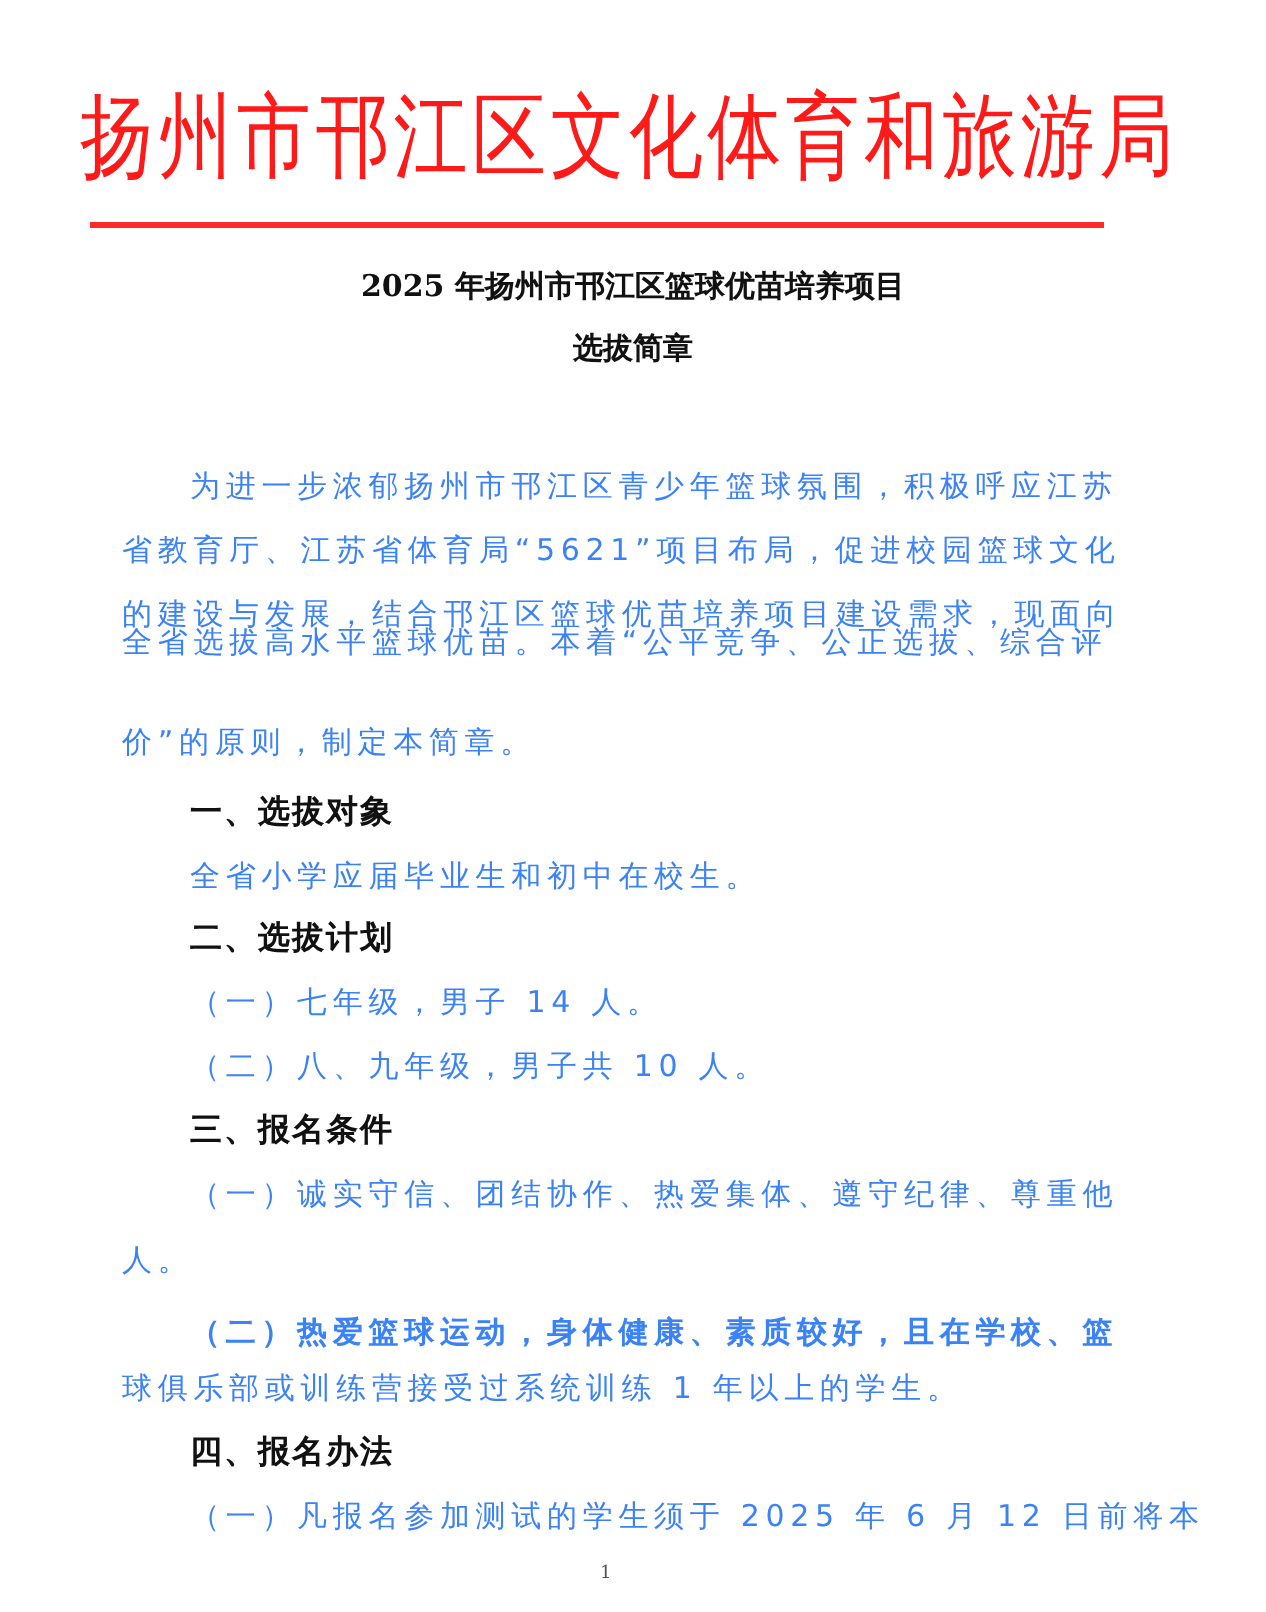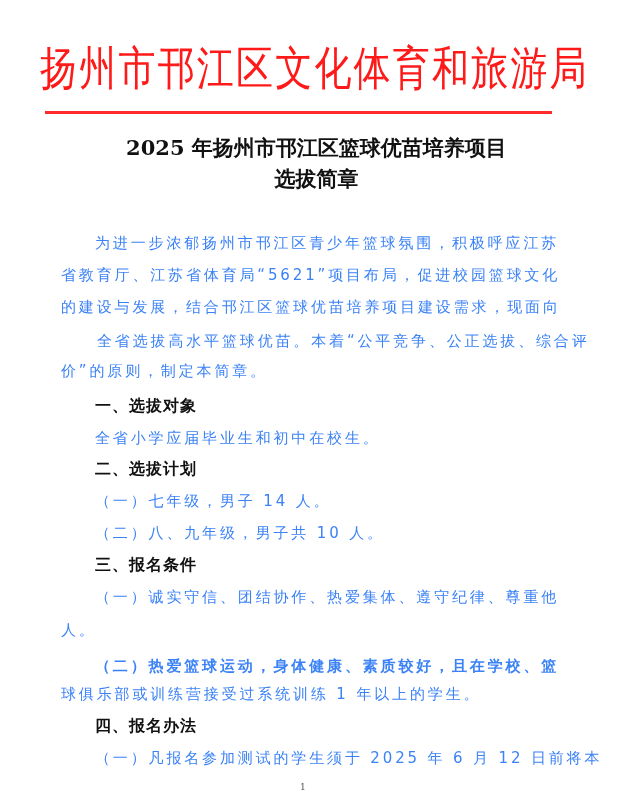--- a/index.html
+++ b/index.html
@@ -5,21 +5,21 @@
   html, body { margin: 0; padding: 0; background: #ffffff; }
   body { width: 633px; height: 806px; position: relative; overflow: hidden;
          font-family: "DejaVu Serif", "Liberation Serif", serif; color: #1a1a1a; }
   .page { position: absolute; left: 0; top: 0; width: 633px; height: 806px; background: #fff; }
   .masthead { position: absolute; left: 40px; top: 34px; width: 516px; height: 56px;
               color: #ff1a1a; font-family: "DejaVu Serif", "Liberation Serif", serif;
               font-size: 37px; line-height: 56px; letter-spacing: 2.2px; white-space: nowrap;
               transform: scaleY(1.25); transform-origin: top left; font-weight: normal; }
   .red-rule { position: absolute; left: 45px; top: 111px; width: 507px; height: 3px; background: #ff2a2a; }
   .doc-title { position: absolute; left: 0; width: 633px; text-align: center;
-               font-family: "DejaVu Serif", "Liberation Serif", serif; font-size: 21px;
+               font-family: "DejaVu Serif", "Liberation Serif", serif; font-size: 15px;
                font-weight: bold; color: #111; white-space: nowrap; }
   .t1 { top: 134px; }
   .t2 { top: 165px; }
   .line { position: absolute; white-space: nowrap; font-size: 15px; line-height: 20px;
           font-family: "DejaVu Sans", "Liberation Sans", sans-serif; color: #3b82f6;
           letter-spacing: 2.85px; }
   .full { left: 61px; }
   .indent { left: 95px; }
   .heading { font-weight: bold; color: #111; letter-spacing: 1px; font-size: 16px; text-align: center; }
   .page-num { position: absolute; left: 300px; top: 782px; font-size: 9px; color: #555;
@@ -32,21 +32,21 @@
 
   <div class="masthead">扬州市邗江区文化体育和旅游局</div>
   <div class="red-rule"></div>
 
   <div class="doc-title t1">2025 年扬州市邗江区篮球优苗培养项目</div>
   <div class="doc-title t2">选拔简章</div>
 
   <div class="line indent" style="top:233px;">为进一步浓郁扬州市邗江区青少年篮球氛围，积极呼应江苏</div>
   <div class="line full" style="top:265px;">省教育厅、江苏省体育局“5621”项目布局，促进校园篮球文化</div>
   <div class="line full" style="top:297px;">的建设与发展，结合邗江区篮球优苗培养项目建设需求，现面向</div>
-  <div class="line full" style="top:331px;margin-left:36px;">全省选拔高水平篮球优苗。本着“公平竞争、公正选拔、综合评</div>
+  <div class="line full" style="top:311px;">全省选拔高水平篮球优苗。本着“公平竞争、公正选拔、综合评</div>
   <div class="line full" style="top:361px;">价”的原则，制定本简章。</div>
 
   <div class="line indent heading" style="top:396px;">一、选拔对象</div>
   <div class="line indent" style="top:428px;text-align:right;">全省小学应届毕业生和初中在校生。</div>
 
   <div class="line indent heading" style="top:459px;">二、选拔计划</div>
   <div class="line indent" style="top:491px;">（一）七年级，男子 14 人。</div>
   <div class="line indent" style="top:523px;">（二）八、九年级，男子共 10 人。</div>
 
   <div class="line indent heading" style="top:555px;">三、报名条件</div>

